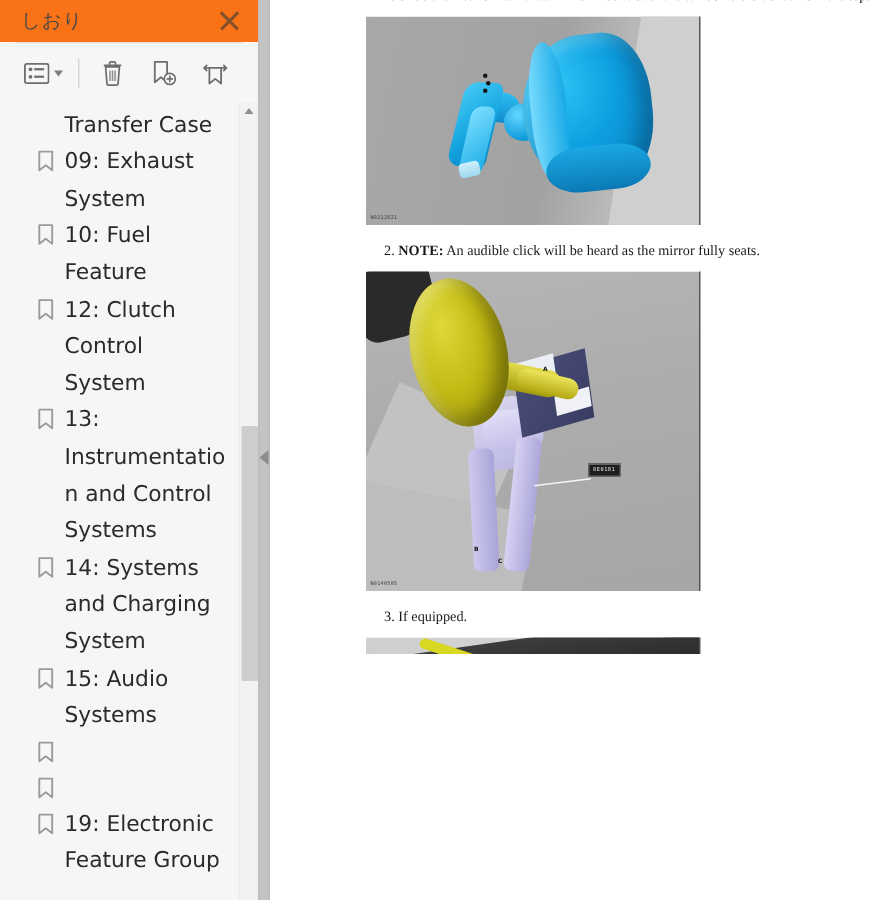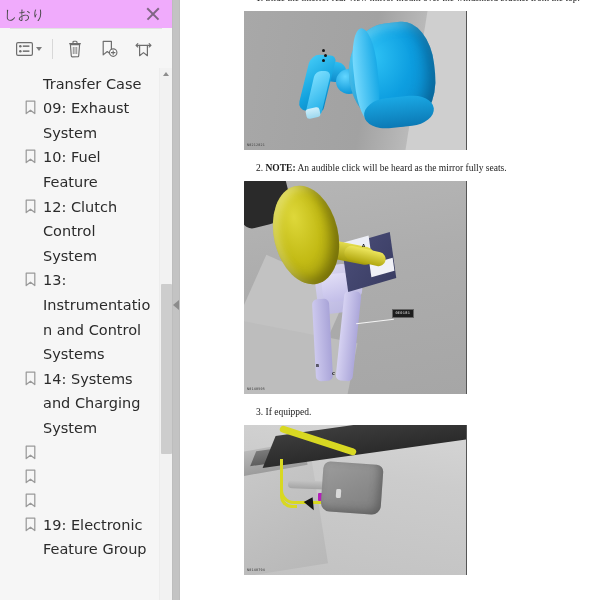--- a/index.html
+++ b/index.html
@@ -33,23 +33,23 @@
     position: relative;
     flex: 0 0 172px;
   }
 
   .panel-header {
     height: 28px;
     flex: 0 0 28px;
     display: flex;
     align-items: center;
     justify-content: space-between;
-    padding: 0 10px 0 4px;
+    padding: 0 10px 0 14px;
     box-sizing: border-box;
-    background: #f0abfc;
+    background: #f97316;
   }
   .panel-title {
     font-size: 13px;
     color: #4a4a4a;
     font-family: "DejaVu Sans", sans-serif;
     letter-spacing: 0.5px;
     line-height: 1;
   }
   .close-btn {
     width: 18px;
@@ -195,21 +195,21 @@
     left: 0px;
     width: 0; height: 0;
     border-top: 5px solid transparent;
     border-bottom: 5px solid transparent;
     border-right: 6px solid #8c8c8c;
   }
 
   
   .docview {
     flex: 1 1 auto;
-    height: 600px;
+    height: 436px;
     background: #ffffff;
     position: relative;
     overflow: hidden;
     text-decoration: underline;
   }
   .page {
     position: absolute;
     top: -8px;
     left: 0;
     width: 417px;
@@ -534,20 +534,21 @@
               </svg>
           </span>
           <span class="bm-label">14: Systems and Charging System</span>
         </li>
         <li class="bm-item">
           <span class="bm-ico">
             <svg width="13" height="15" viewBox="0 0 13 15">
                 <path d="M2.2 1.1 h8.6 v12.4 l-4.3 -3.3 l-4.3 3.3 z" fill="none" stroke="#9a9a9a" stroke-width="1.25" stroke-linejoin="round"></path>
               </svg>
           </span>
+          <span class="bm-label">15: Audio Systems</span>
         </li>
         <li class="bm-item">
           <span class="bm-ico">
             <svg width="13" height="15" viewBox="0 0 13 15">
                 <path d="M2.2 1.1 h8.6 v12.4 l-4.3 -3.3 l-4.3 3.3 z" fill="none" stroke="#9a9a9a" stroke-width="1.25" stroke-linejoin="round"></path>
               </svg>
           </span>
         </li>
         <li class="bm-item">
           <span class="bm-ico">

